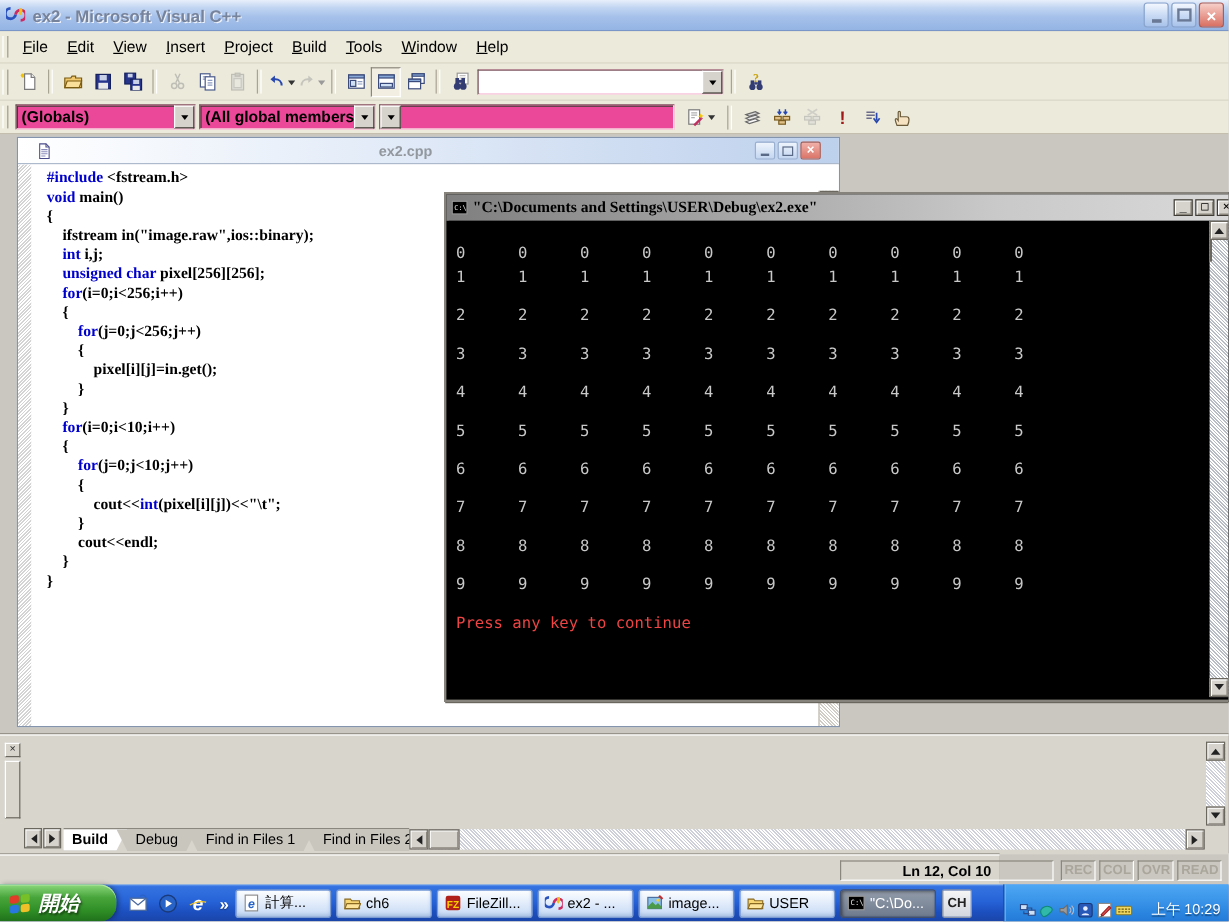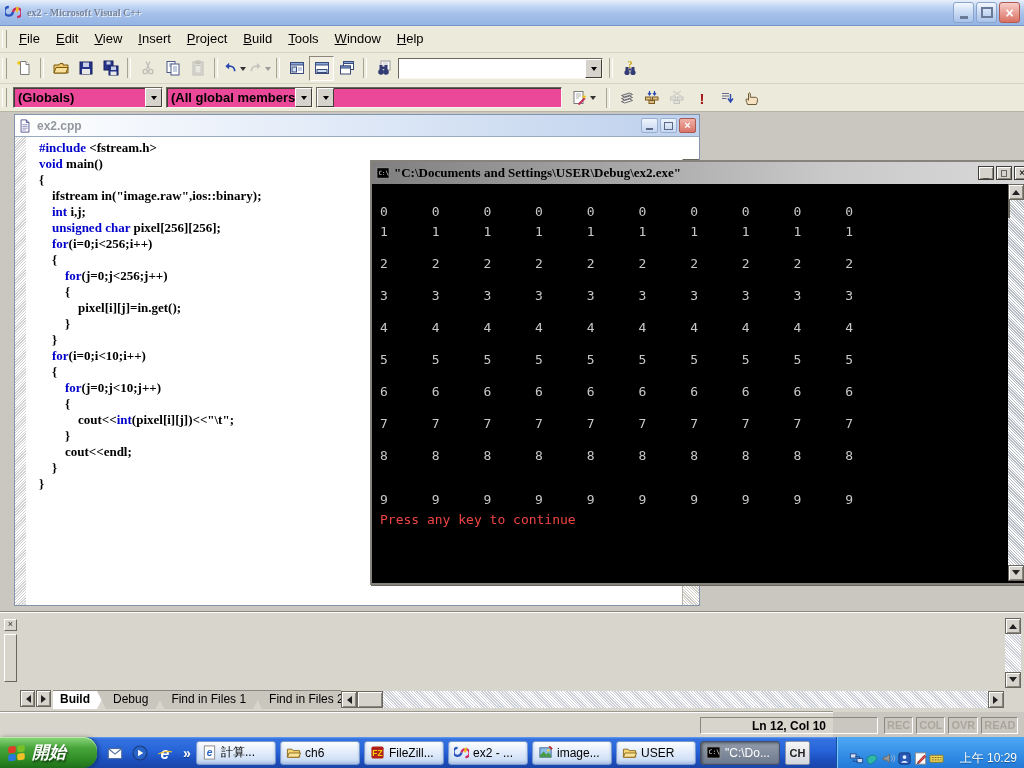--- a/index.html
+++ b/index.html
@@ -4,21 +4,21 @@
 <style>
   html,body{margin:0;padding:0;}
   #screen{position:relative;width:1024px;height:768px;overflow:hidden;
     background:#cac7c0;font-family:"Liberation Sans",sans-serif;
     -webkit-font-smoothing:none;}
   
   #titlebar{position:absolute;left:0;top:0;width:1024px;height:26px;
     background:linear-gradient(180deg,#e8effb 0%,#c2d6f2 25%,#a6c1ea 55%,#94b4e4 100%);
     border-bottom:1px solid #7a96c8;display:flex;align-items:center;padding-left:5px;box-sizing:border-box;}
   #titlebar .ticon{width:17px;height:17px;margin-right:5px;}
-  #titlebar .ttext{font-weight:bold;font-size:10px;color:#77839b;text-shadow:1px 1px 0 #eef3fb;font-family:Liberation Serif, serif;}
+  #titlebar .ttext{font-weight:bold;font-size:14px;color:#77839b;text-shadow:1px 1px 0 #eef3fb;}
   .capbtns{position:absolute;right:4px;top:2px;display:flex;gap:2px;}
   .capbtn{width:21px;height:21px;border-radius:3px;display:flex;align-items:center;justify-content:center;
     background:linear-gradient(180deg,#f4f8fe,#cadbf4 50%,#a8c2ea);border:1px solid #8aa4cc;box-sizing:border-box;}
   .capbtn.close{background:linear-gradient(180deg,#f6cfc9,#e89a90 55%,#d87062);border-color:#b05a50;}
   .glyph-min{width:8px;height:3px;background:#6a7a96;margin-top:9px;}
   .glyph-restore{width:8px;height:7px;border:2px solid #6a7a96;}
   .glyph-close{color:#fff;font-weight:bold;font-size:14px;line-height:1;}
   
   .bar{position:absolute;left:0;width:1024px;background:#eceadb;display:flex;align-items:center;box-sizing:border-box;}
   #menubar{top:26px;height:27px;border-bottom:1px solid #d8d4c4;}
@@ -46,21 +46,21 @@
   #class-combo{width:150px;margin-left:2px;}
   #filter-combo{width:147px;margin-left:3px;}
   #member-combo{width:246px;margin-left:3px;}
   .mdiamond{margin:1px 3px 0 1px;}
   
   #mdi{position:absolute;left:0;top:112px;width:1024px;height:500px;background:#cac7c0;overflow:hidden;}
   
   #editor{position:absolute;left:14px;top:2px;width:686px;height:492px;border:1px solid #8494ac;
     background:#fff;box-sizing:border-box;z-index:1;}
   #editor .etitle{height:22px;background:linear-gradient(90deg,#ffffff,#e2ebf8 45%,#bdd0ec);
-    display:flex;align-items:center;padding:0 3px;border-bottom:1px solid #9aa8c0;box-sizing:border-box;}
+    display:flex;align-items:center;padding:0 15px;border-bottom:1px solid #9aa8c0;box-sizing:border-box;text-align:center;}
   #editor .etitle .etext{font-weight:bold;font-size:12px;color:#93989f;margin-left:5px;flex:1;}
   .mbtn{width:17px;height:15px;border-radius:2px;margin-left:2px;display:flex;align-items:center;justify-content:center;
     background:linear-gradient(180deg,#eef4fc,#c4d6f0);border:1px solid #9ab0d0;box-sizing:border-box;}
   .mbtn.close{background:linear-gradient(180deg,#f0b0a8,#db7468);border-color:#a85a50;}
   .mbtn .glyph-min{width:7px;height:2px;background:#5a6a86;margin-top:7px;}
   .mbtn .glyph-restore{width:7px;height:6px;border:1.5px solid #5a6a86;}
   .mbtn .glyph-close{font-size:12px;}
   #editor .eclient{position:absolute;left:0;top:22px;right:0;bottom:0;background:#fff;overflow:hidden;}
   #sel-margin{position:absolute;left:0;top:0;bottom:0;width:11px;
     background:repeating-linear-gradient(135deg,#ffffff 0 1px,#d4d4d4 1px 2px);}
@@ -454,21 +454,21 @@
         <div id="console-rows">
             <div class="crow" style="top: 8px; margin-top: 12px;"><span class="ccell">0</span><span class="ccell">0</span><span class="ccell">0</span><span class="ccell">0</span><span class="ccell">0</span><span class="ccell">0</span><span class="ccell">0</span><span class="ccell">0</span><span class="ccell">0</span><span class="ccell">0</span></div>
             <div class="crow" style="top: 40px;"><span class="ccell">1</span><span class="ccell">1</span><span class="ccell">1</span><span class="ccell">1</span><span class="ccell">1</span><span class="ccell">1</span><span class="ccell">1</span><span class="ccell">1</span><span class="ccell">1</span><span class="ccell">1</span></div>
             <div class="crow" style="top: 72px;"><span class="ccell">2</span><span class="ccell">2</span><span class="ccell">2</span><span class="ccell">2</span><span class="ccell">2</span><span class="ccell">2</span><span class="ccell">2</span><span class="ccell">2</span><span class="ccell">2</span><span class="ccell">2</span></div>
             <div class="crow" style="top: 104px;"><span class="ccell">3</span><span class="ccell">3</span><span class="ccell">3</span><span class="ccell">3</span><span class="ccell">3</span><span class="ccell">3</span><span class="ccell">3</span><span class="ccell">3</span><span class="ccell">3</span><span class="ccell">3</span></div>
             <div class="crow" style="top: 136px;"><span class="ccell">4</span><span class="ccell">4</span><span class="ccell">4</span><span class="ccell">4</span><span class="ccell">4</span><span class="ccell">4</span><span class="ccell">4</span><span class="ccell">4</span><span class="ccell">4</span><span class="ccell">4</span></div>
             <div class="crow" style="top: 168px;"><span class="ccell">5</span><span class="ccell">5</span><span class="ccell">5</span><span class="ccell">5</span><span class="ccell">5</span><span class="ccell">5</span><span class="ccell">5</span><span class="ccell">5</span><span class="ccell">5</span><span class="ccell">5</span></div>
             <div class="crow" style="top: 200px;"><span class="ccell">6</span><span class="ccell">6</span><span class="ccell">6</span><span class="ccell">6</span><span class="ccell">6</span><span class="ccell">6</span><span class="ccell">6</span><span class="ccell">6</span><span class="ccell">6</span><span class="ccell">6</span></div>
             <div class="crow" style="top: 232px;"><span class="ccell">7</span><span class="ccell">7</span><span class="ccell">7</span><span class="ccell">7</span><span class="ccell">7</span><span class="ccell">7</span><span class="ccell">7</span><span class="ccell">7</span><span class="ccell">7</span><span class="ccell">7</span></div>
             <div class="crow" style="top: 264px;"><span class="ccell">8</span><span class="ccell">8</span><span class="ccell">8</span><span class="ccell">8</span><span class="ccell">8</span><span class="ccell">8</span><span class="ccell">8</span><span class="ccell">8</span><span class="ccell">8</span><span class="ccell">8</span></div>
-            <div class="crow" style="top: 296px; margin-top: 12px;"><span class="ccell">9</span><span class="ccell">9</span><span class="ccell">9</span><span class="ccell">9</span><span class="ccell">9</span><span class="ccell">9</span><span class="ccell">9</span><span class="ccell">9</span><span class="ccell">9</span><span class="ccell">9</span></div>
+            <div class="crow" style="top: 296px;"><span class="ccell">9</span><span class="ccell">9</span><span class="ccell">9</span><span class="ccell">9</span><span class="ccell">9</span><span class="ccell">9</span><span class="ccell">9</span><span class="ccell">9</span><span class="ccell">9</span><span class="ccell">9</span></div>
           </div>
         <div id="console-footer">Press any key to continue</div>
         <div class="vsb">
           <span class="sbbtn">
               <span class="tri up"></span>
             </span>
           <span class="sbthumb"></span>
           <span class="sbbtn bottom">
               <span class="tri down"></span>
             </span>

